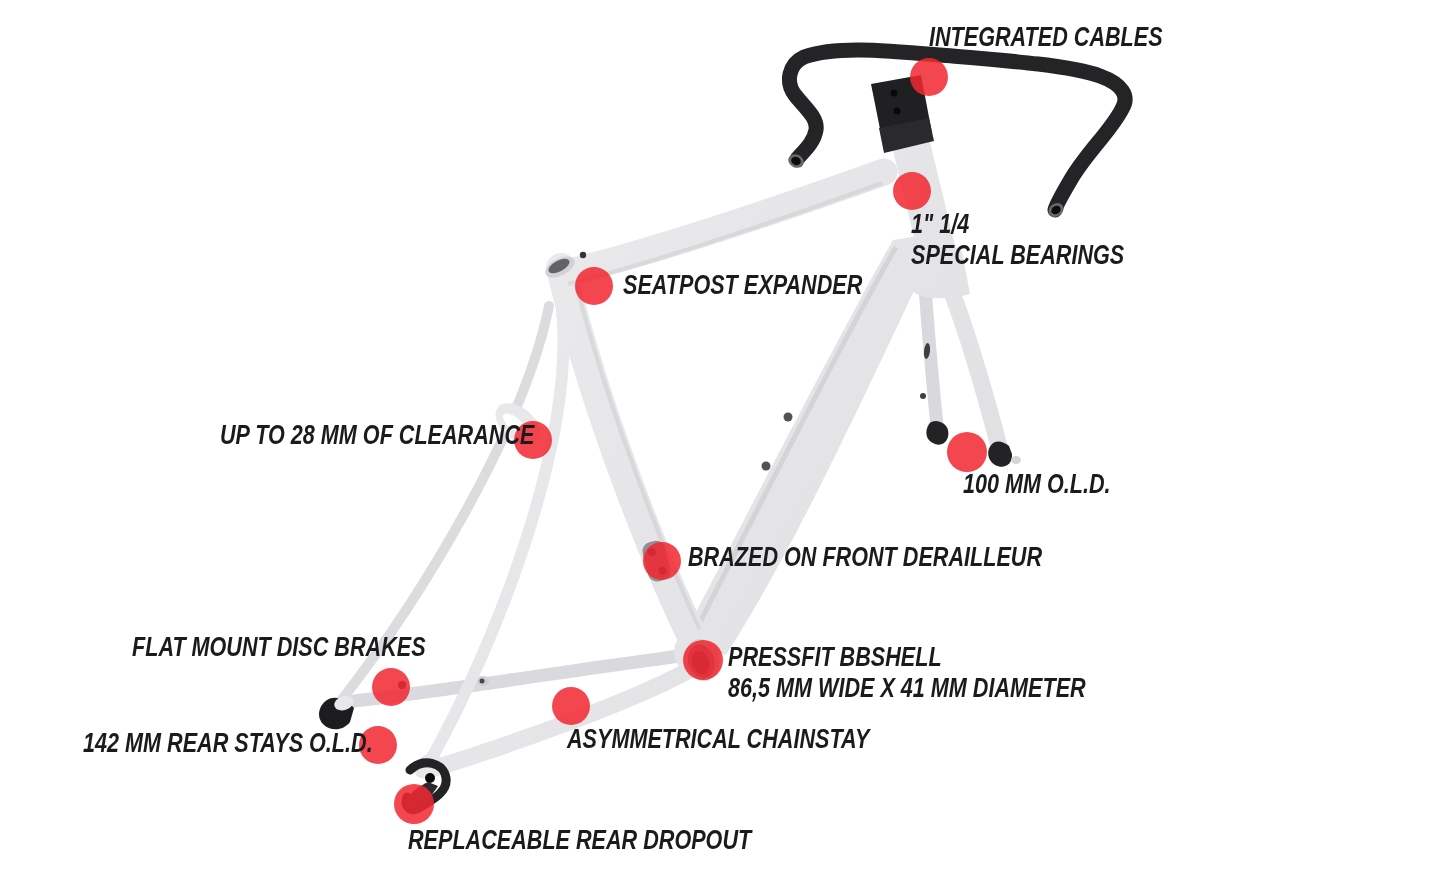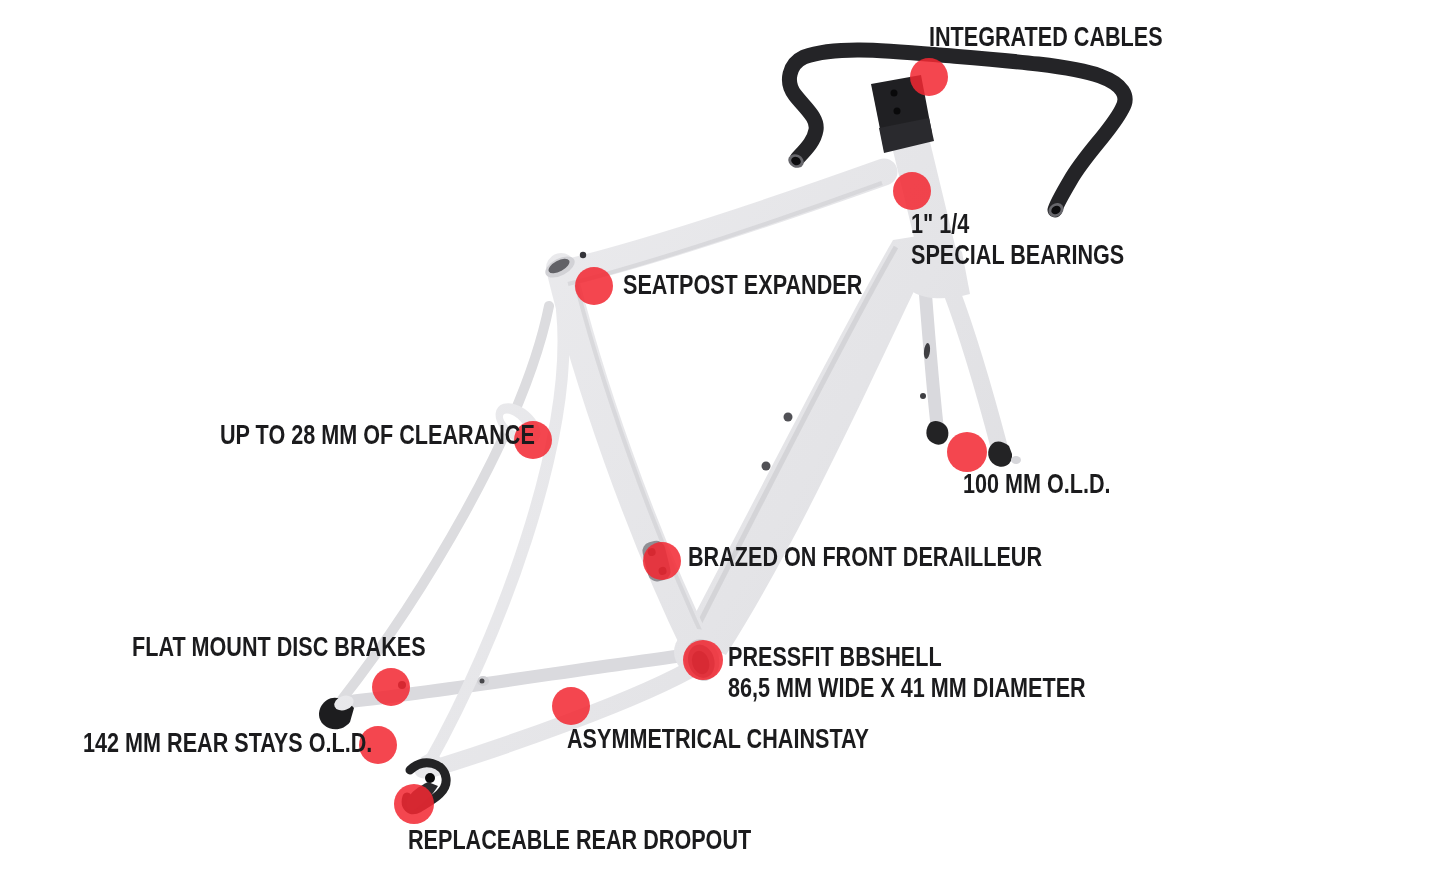--- a/index.html
+++ b/index.html
@@ -2,20 +2,21 @@
 <html><head>
 <meta charset="utf-8">
 <style>
   html,body{margin:0;padding:0;background:#ffffff;}
   #stage{
     position:relative;
     width:1329px;height:891px;
     background:#ffffff;
     overflow:hidden;
     font-family:"Liberation Sans",sans-serif;
+    font-style:italic;
   }
   #bike-svg{position:absolute;left:0;top:0;}
   .label{
     position:absolute;
     font-weight:bold;
     font-size:27px;
     line-height:31px;
     letter-spacing:0px;
     color:#1b1b1d;
     white-space:nowrap;

